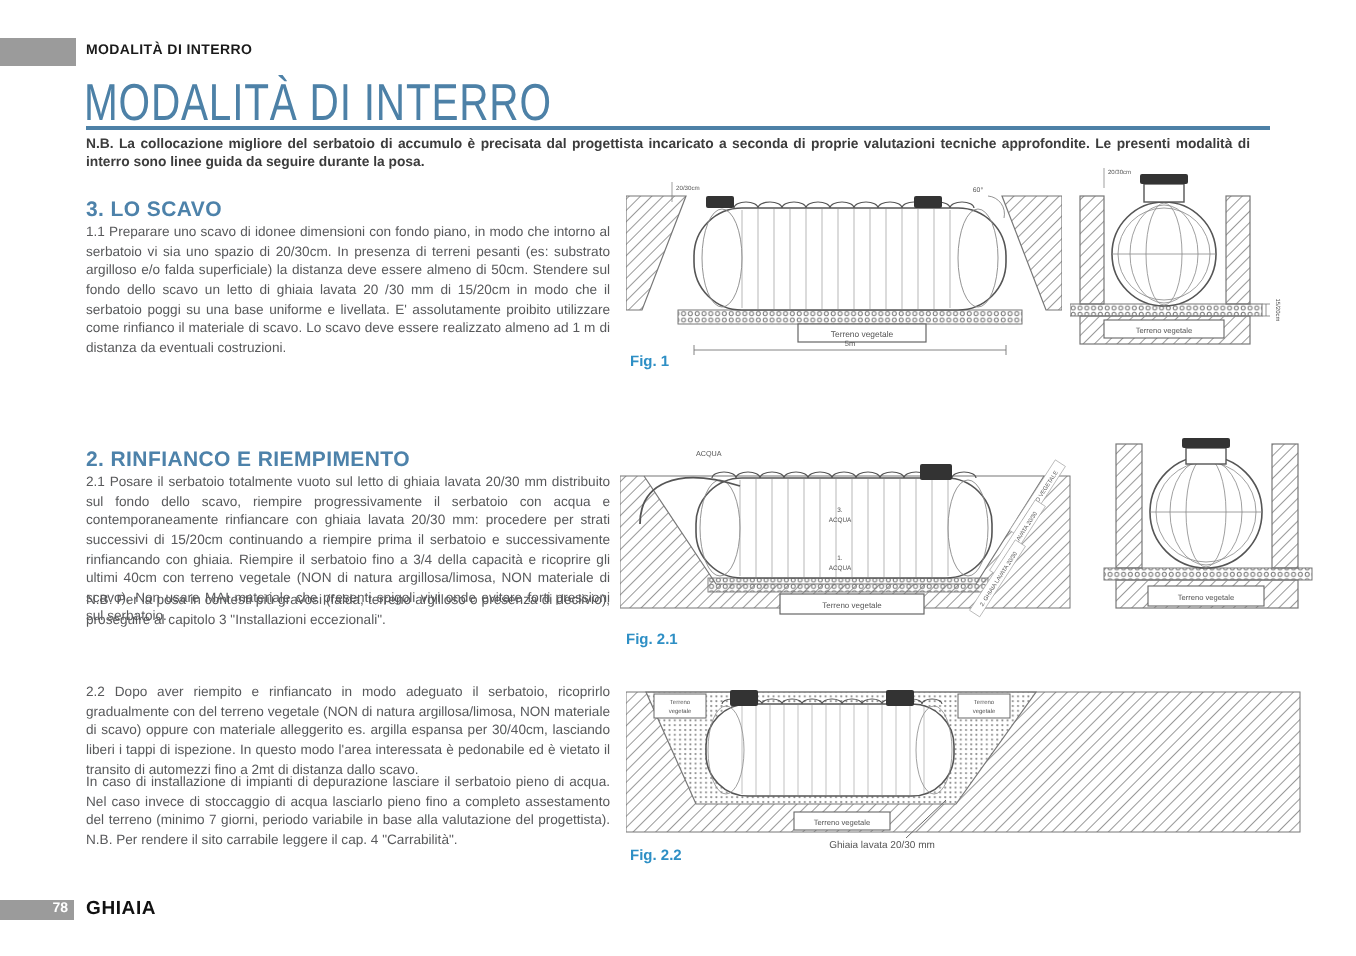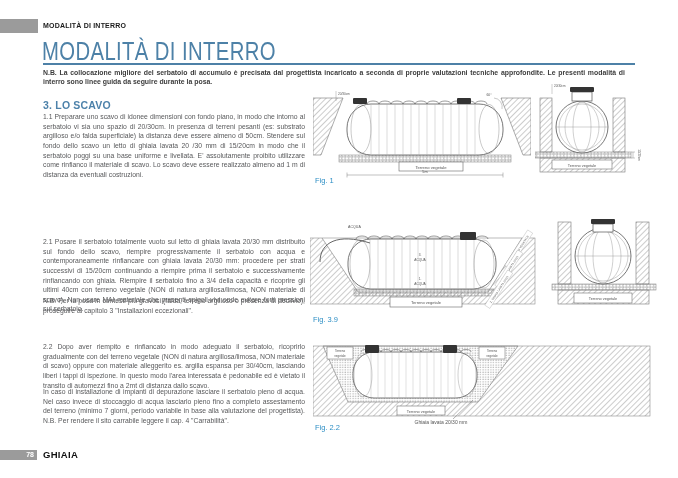--- a/index.html
+++ b/index.html
@@ -11,21 +11,21 @@
   .eyebrow-text { position:absolute; left:43px; top:22px; font-size:7px; font-weight:bold; color:#1a1a1a; letter-spacing:.2px; }
   .main-title { position:absolute; left:42px; top:36px; font-size:26px; font-weight:400; color:#4d81a7; white-space:nowrap; transform:scaleX(.78); transform-origin:left top; letter-spacing:.5px; }
   .title-rule { position:absolute; left:43px; top:63px; width:592px; height:2px; background:#4d81a7; }
   .intro { position:absolute; left:43px; top:68px; width:582px; font-size:6.9px; font-weight:bold; color:#3c3c3c; line-height:1.32; text-align:justify; }
 
   
   .sec-heading { position:absolute; left:43px; font-size:10.5px; font-weight:600; color:#4d82aa; letter-spacing:.2px; }
   .body-par { position:absolute; left:43px; width:262px; font-size:6.8px; color:#58595b; line-height:1.42; text-align:justify; }
 
   
-  .fig-label { position:absolute; font-size:7.5px; font-weight:normal; color:#2e8fc5; }
+  .fig-label { position:absolute; font-size:7.5px; font-weight:bold; color:#2e8fc5; }
   svg text { font-family:"Liberation Sans", sans-serif; fill:#555; }
   .figsvg { position:absolute; }
 
   
   .footer-block { position:absolute; left:0; top:450px; width:37px; height:10px; background:#9b9b9b; }
   .footer-page { position:absolute; left:0; top:451px; width:34px; text-align:right; font-size:7px; font-weight:bold; color:#ffffff; }
   .footer-brand { position:absolute; left:43px; top:449px; font-size:9.5px; font-weight:bold; color:#111; letter-spacing:.3px; }
 </style>
 </head>
 <body>
@@ -34,20 +34,21 @@
 
   <div class="eyebrow-block"></div>
   <div class="eyebrow-text">MODALITÀ DI INTERRO</div>
   <div class="main-title">MODALITÀ DI INTERRO</div>
   <div class="title-rule"></div>
   <div class="intro">N.B. La collocazione migliore del serbatoio di accumulo è precisata dal progettista incaricato a seconda di proprie valutazioni tecniche approfondite. Le presenti modalità di interro sono linee guida da seguire durante la posa.</div>
 
   <div class="sec-heading" style="top:99px;">3. LO SCAVO</div>
   <div class="body-par" style="top:112px;">1.1 Preparare uno scavo di idonee dimensioni con fondo piano, in modo che intorno al serbatoio vi sia uno spazio di 20/30cm. In presenza di terreni pesanti (es: substrato argilloso e/o falda superficiale) la distanza deve essere almeno di 50cm. Stendere sul fondo dello scavo un letto di ghiaia lavata 20 /30 mm di 15/20cm in modo che il serbatoio poggi su una base uniforme e livellata. E' assolutamente proibito utilizzare come rinfianco il materiale di scavo. Lo scavo deve essere realizzato almeno ad 1 m di distanza da eventuali costruzioni.</div>
 
+  <div class="sec-heading" style="top:224px;">2. RINFIANCO E RIEMPIMENTO</div>
   <div class="body-par" style="top:237px;">2.1 Posare il serbatoio totalmente vuoto sul letto di ghiaia lavata 20/30 mm distribuito sul fondo dello scavo, riempire progressivamente il serbatoio con acqua e contemporaneamente rinfiancare con ghiaia lavata 20/30 mm: procedere per strati successivi di 15/20cm continuando a riempire prima il serbatoio e successivamente rinfiancando con ghiaia. Riempire il serbatoio fino a 3/4 della capacità e ricoprire gli ultimi 40cm con terreno vegetale (NON di natura argillosa/limosa, NON materiale di scavo). Non usare MAI materiale che presenti spigoli vivi onde evitare forti pressioni sul serbatoio.</div>
   <div class="body-par" style="top:296px;">N.B. Per la posa in contesti più gravosi (falda, terreno argilloso o presenza di declivio), proseguire al capitolo 3 "Installazioni eccezionali".</div>
   <div class="body-par" style="top:342px;">2.2 Dopo aver riempito e rinfiancato in modo adeguato il serbatoio, ricoprirlo gradualmente con del terreno vegetale (NON di natura argillosa/limosa, NON materiale di scavo) oppure con materiale alleggerito es. argilla espansa per 30/40cm, lasciando liberi i tappi di ispezione. In questo modo l'area interessata è pedonabile ed è vietato il transito di automezzi fino a 2mt di distanza dallo scavo.</div>
   <div class="body-par" style="top:387px;">In caso di installazione di impianti di depurazione lasciare il serbatoio pieno di acqua. Nel caso invece di stoccaggio di acqua lasciarlo pieno fino a completo assestamento del terreno (minimo 7 giorni, periodo variabile in base alla valutazione del progettista). N.B. Per rendere il sito carrabile leggere il cap. 4 "Carrabilità".</div>
 
   <svg class="figsvg" style="left:313px; top:88px;" width="218" height="92" viewBox="0 0 218 92">
     <defs>
       <pattern id="h1" width="4" height="4" patternUnits="userSpaceOnUse" patternTransform="rotate(45)">
         <line x1="0" y1="0" x2="0" y2="4" stroke="#999" stroke-width="1"></line>
       </pattern>
@@ -207,21 +208,21 @@
       <ellipse cx="53" cy="44" rx="10" ry="27.5" fill="none" stroke="#888" stroke-width="0.4"></ellipse>
       <ellipse cx="53" cy="44" rx="18" ry="26.5" fill="none" stroke="#888" stroke-width="0.4"></ellipse>
       <ellipse cx="53" cy="44" rx="25" ry="25" fill="none" stroke="#888" stroke-width="0.4"></ellipse>
       <line x1="25" y1="44" x2="81" y2="44" stroke="#888" stroke-width="0.4"></line>
       <rect x="43" y="12" width="20" height="8" fill="#fff" stroke="#555" stroke-width="0.7"></rect>
       <rect x="41" y="7" width="24" height="5" rx="1" fill="#333"></rect>
     </g>
     <rect x="24" y="81" width="58" height="10" fill="#fff" stroke="#666" stroke-width="0.55"></rect>
     <text x="53" y="88" font-size="3.8" text-anchor="middle">Terreno vegetale</text>
   </svg>
-  <div class="fig-label" style="left:313px; top:315px;">Fig. 3.9</div>
+  <div class="fig-label" style="left:313px; top:315px;">Fig. 2.1</div>
 
   <svg class="figsvg" style="left:313px; top:340px;" width="340" height="92" viewBox="0 0 340 92">
     <defs>
       <pattern id="h5" width="4" height="4" patternUnits="userSpaceOnUse" patternTransform="rotate(45)">
         <line x1="0" y1="0" x2="0" y2="4" stroke="#999" stroke-width="1"></line>
       </pattern>
       <pattern id="st1" width="2.6" height="2.4" patternUnits="userSpaceOnUse">
         <circle cx="1" cy="1" r="0.55" fill="#8a8a8a"></circle>
       </pattern>
     </defs>

